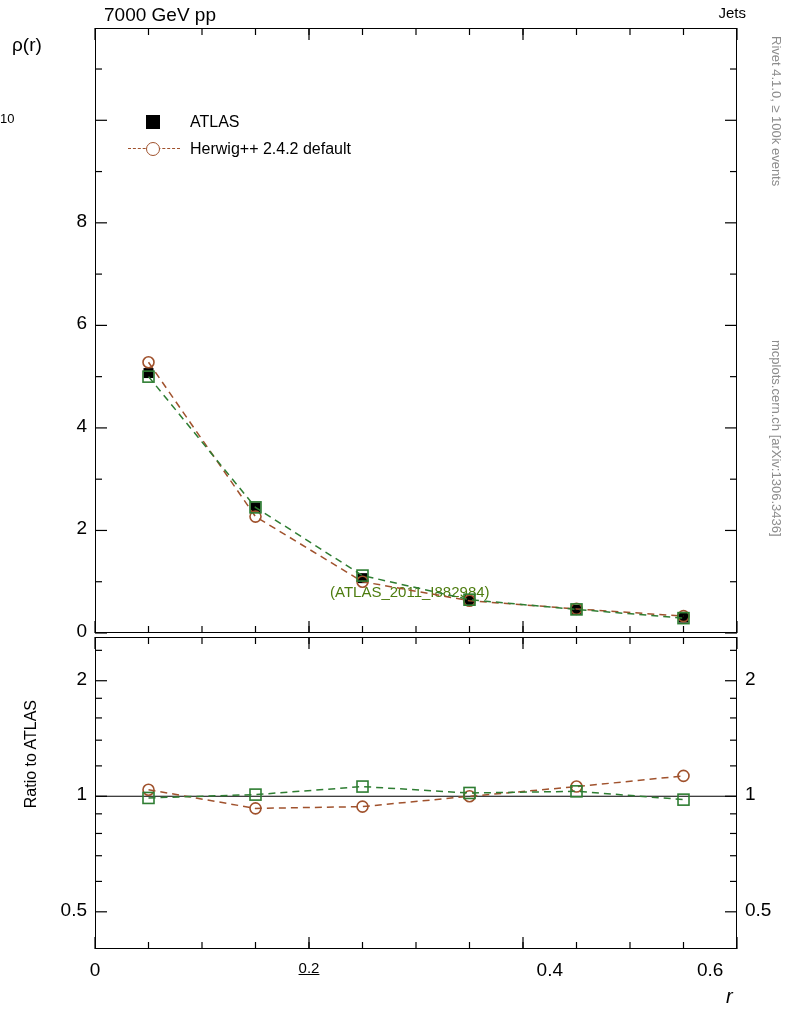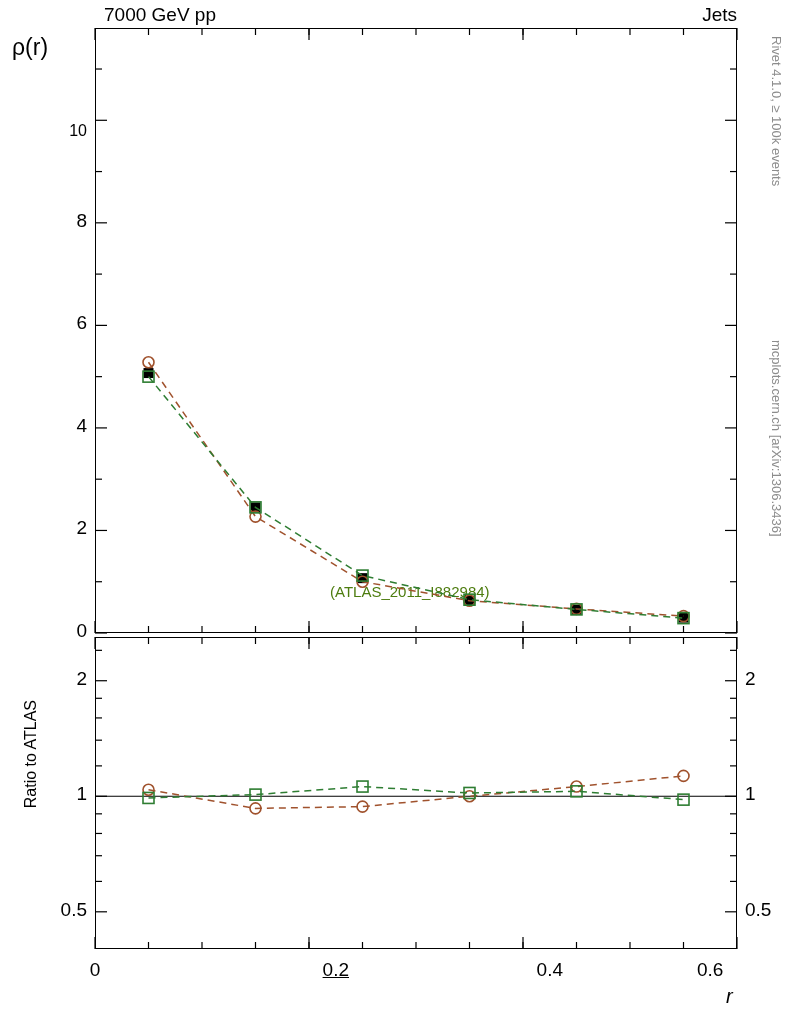--- a/index.html
+++ b/index.html
@@ -21,22 +21,22 @@
     width: 786px; height: 1024px;
   }
   .abs { position: absolute; }
 
   
   .hdr-left {
     left: 104px; top: 4px;
     font-size: 19px;
   }
   .hdr-right {
-    right: 49px; top: 4px;
-    font-size: 19px;
+    right: 40px; top: 4px;
+    font-size: 15px;
   }
 
   
   .vcap {
     writing-mode: vertical-rl;
     text-orientation: mixed;
     font-size: 13px;
     color: #8c8c8c;
     white-space: nowrap;
   }
@@ -55,21 +55,21 @@
     left: 95px; top: 637px;
     width: 642px; height: 312px;
     border: 1.5px solid #000;
     box-sizing: border-box;
     background: #fff;
   }
 
   
   .ylabel-main {
     left: 12px; top: 34px;
-    font-size: 23px;
+    font-size: 19px;
   }
   .ylabel-ratio {
     left: 22px; top: 700px;
     font-size: 16px;
     writing-mode: vertical-rl;
     transform: rotate(180deg);
   }
   .xlabel {
     left: 726px; top: 985px;
     font-size: 20px;
@@ -157,31 +157,44 @@
   <div class="abs plot-title">
     <span>Jet shape ρ for p</span><span class="sub">T</span><span> ∈ 60--80 GeV, y ∈ 0.8--1.2</span>
   </div>
 
   <div class="abs" id="mainframe"></div>
   <div class="abs" id="ratioframe"></div>
 
   <div class="abs watermark">(ATLAS_2011_I882984)</div>
 
   <div class="abs" id="legend">
+    <div class="leg-row">
+      <span class="leg-mark">
+        <span class="leg-sym sym-sq-filled"></span>
+      </span>
+      <span>ATLAS</span>
+    </div>
+    <div class="leg-row">
+      <span class="leg-mark">
+        <span class="leg-line" style="border-top-color:#a0522d"></span>
+        <span class="leg-sym sym-circ"></span>
+      </span>
+      <span>Herwig++ 2.4.2 default</span>
+    </div>
   </div>
 
   <div class="abs" id="ticklayer">
       <div class="ticklab" style="font-size: 19px; top: 620px; left: 0px; width: 87px; text-align: right;">0</div>
       <div class="ticklab" style="font-size: 19px; top: 517.458px; left: 0px; width: 87px; text-align: right;">2</div>
       <div class="ticklab" style="font-size: 19px; top: 414.915px; left: 0px; width: 87px; text-align: right;">4</div>
       <div class="ticklab" style="font-size: 19px; top: 312.373px; left: 0px; width: 87px; text-align: right;">6</div>
       <div class="ticklab" style="font-size: 19px; top: 209.831px; left: 0px; width: 87px; text-align: right;">8</div>
-      <div class="ticklab" style="font-size: 16px; top: 122px; left: 0px; width: 87px; text-align: right;">10</div>
+      <div class="ticklab" style="font-size: 13px; top: 111px; left: 0px; width: 87px; ">10</div>
       <div class="ticklab" style="font-size: 19px; top: 959px; left: 55px; width: 80px; text-align: center;">0</div>
-      <div class="ticklab" style="font-size: 19px; top: 959px; left: 269px; width: 80px; text-align: right; text-decoration: underline;">0.2</div>
+      <div class="ticklab" style="font-size: 15px; top: 959px; left: 269px; width: 80px; text-align: center; text-decoration: underline;">0.2</div>
       <div class="ticklab" style="font-size: 19px; top: 959px; left: 483px; width: 80px; text-align: right;">0.4</div>
       <div class="ticklab" style="font-size: 19px; top: 959px; left: 697px; width: 80px; ">0.6</div>
       <div class="ticklab" style="font-size: 19px; top: 898.805px; left: 0px; width: 87px; text-align: right;">0.5</div>
       <div class="ticklab" style="left: 745px; top: 898.805px;">0.5</div>
       <div class="ticklab" style="font-size: 19px; top: 783.269px; left: 0px; width: 87px; text-align: right;">1</div>
       <div class="ticklab" style="left: 745px; top: 783.269px;">1</div>
       <div class="ticklab" style="font-size: 19px; top: 667.732px; left: 0px; width: 87px; text-align: right;">2</div>
       <div class="ticklab" style="left: 745px; top: 667.732px;">2</div>
     </div>
   <svg class="overlay" id="plotlayer">

